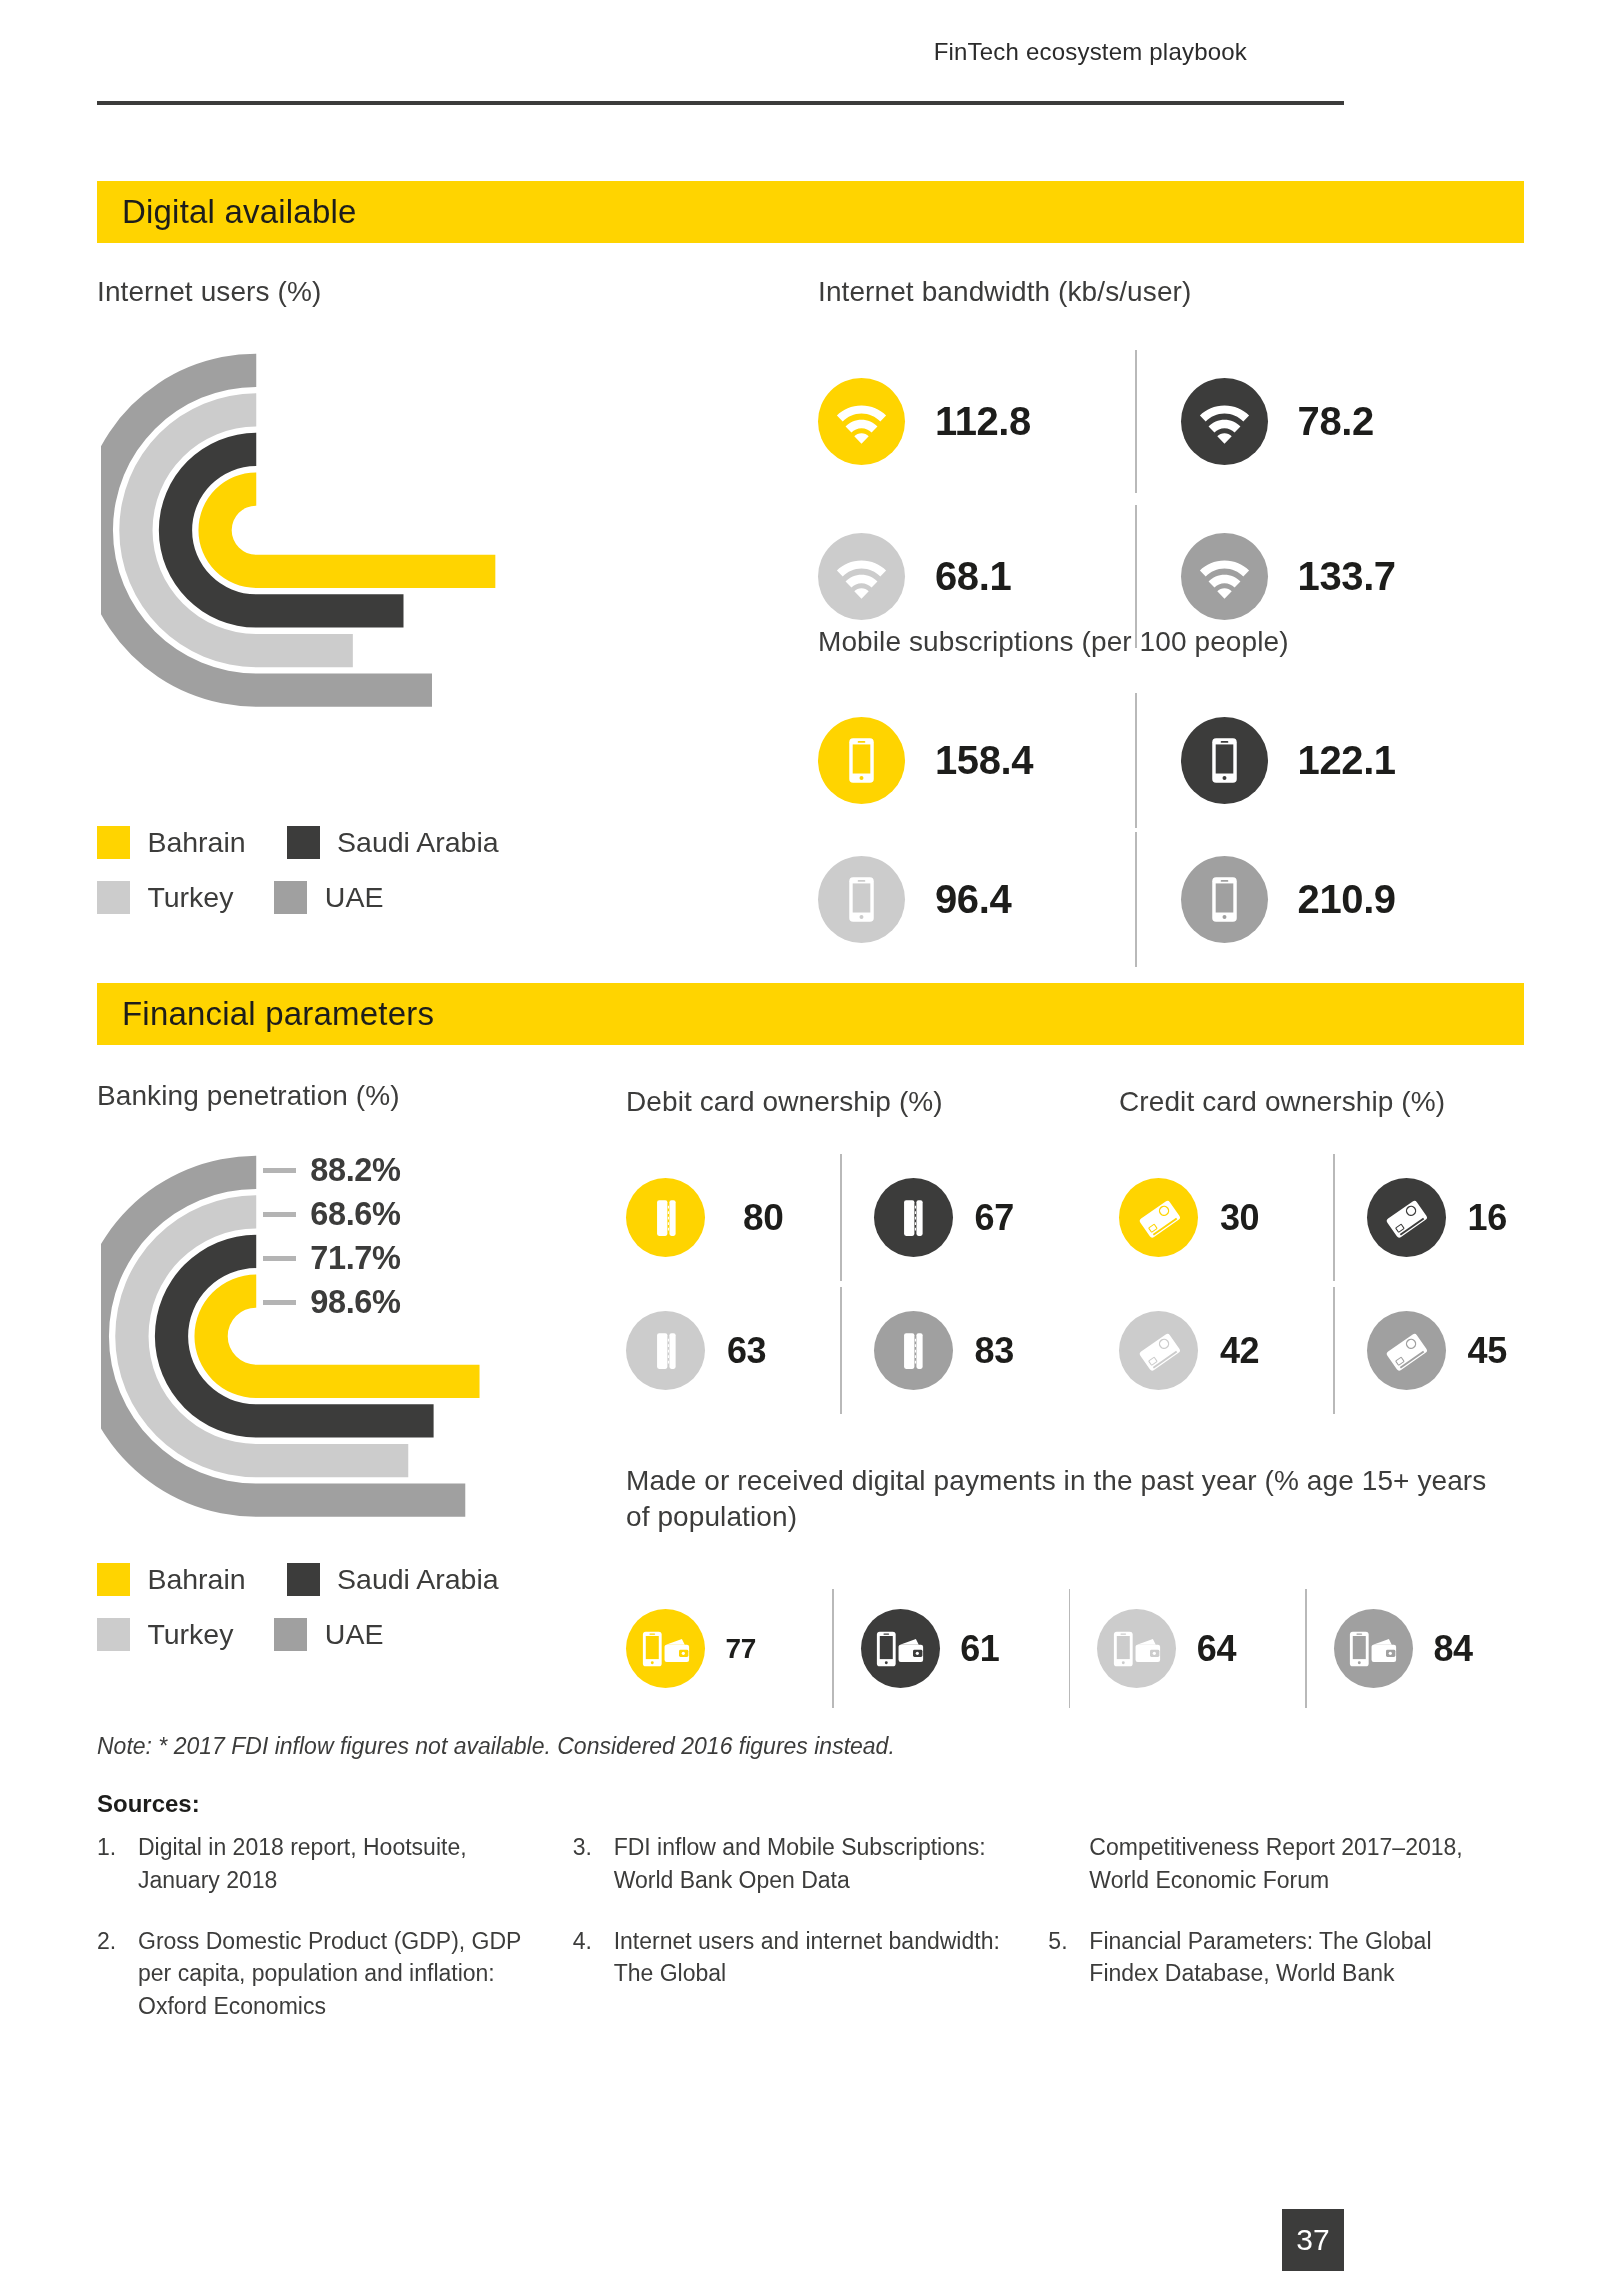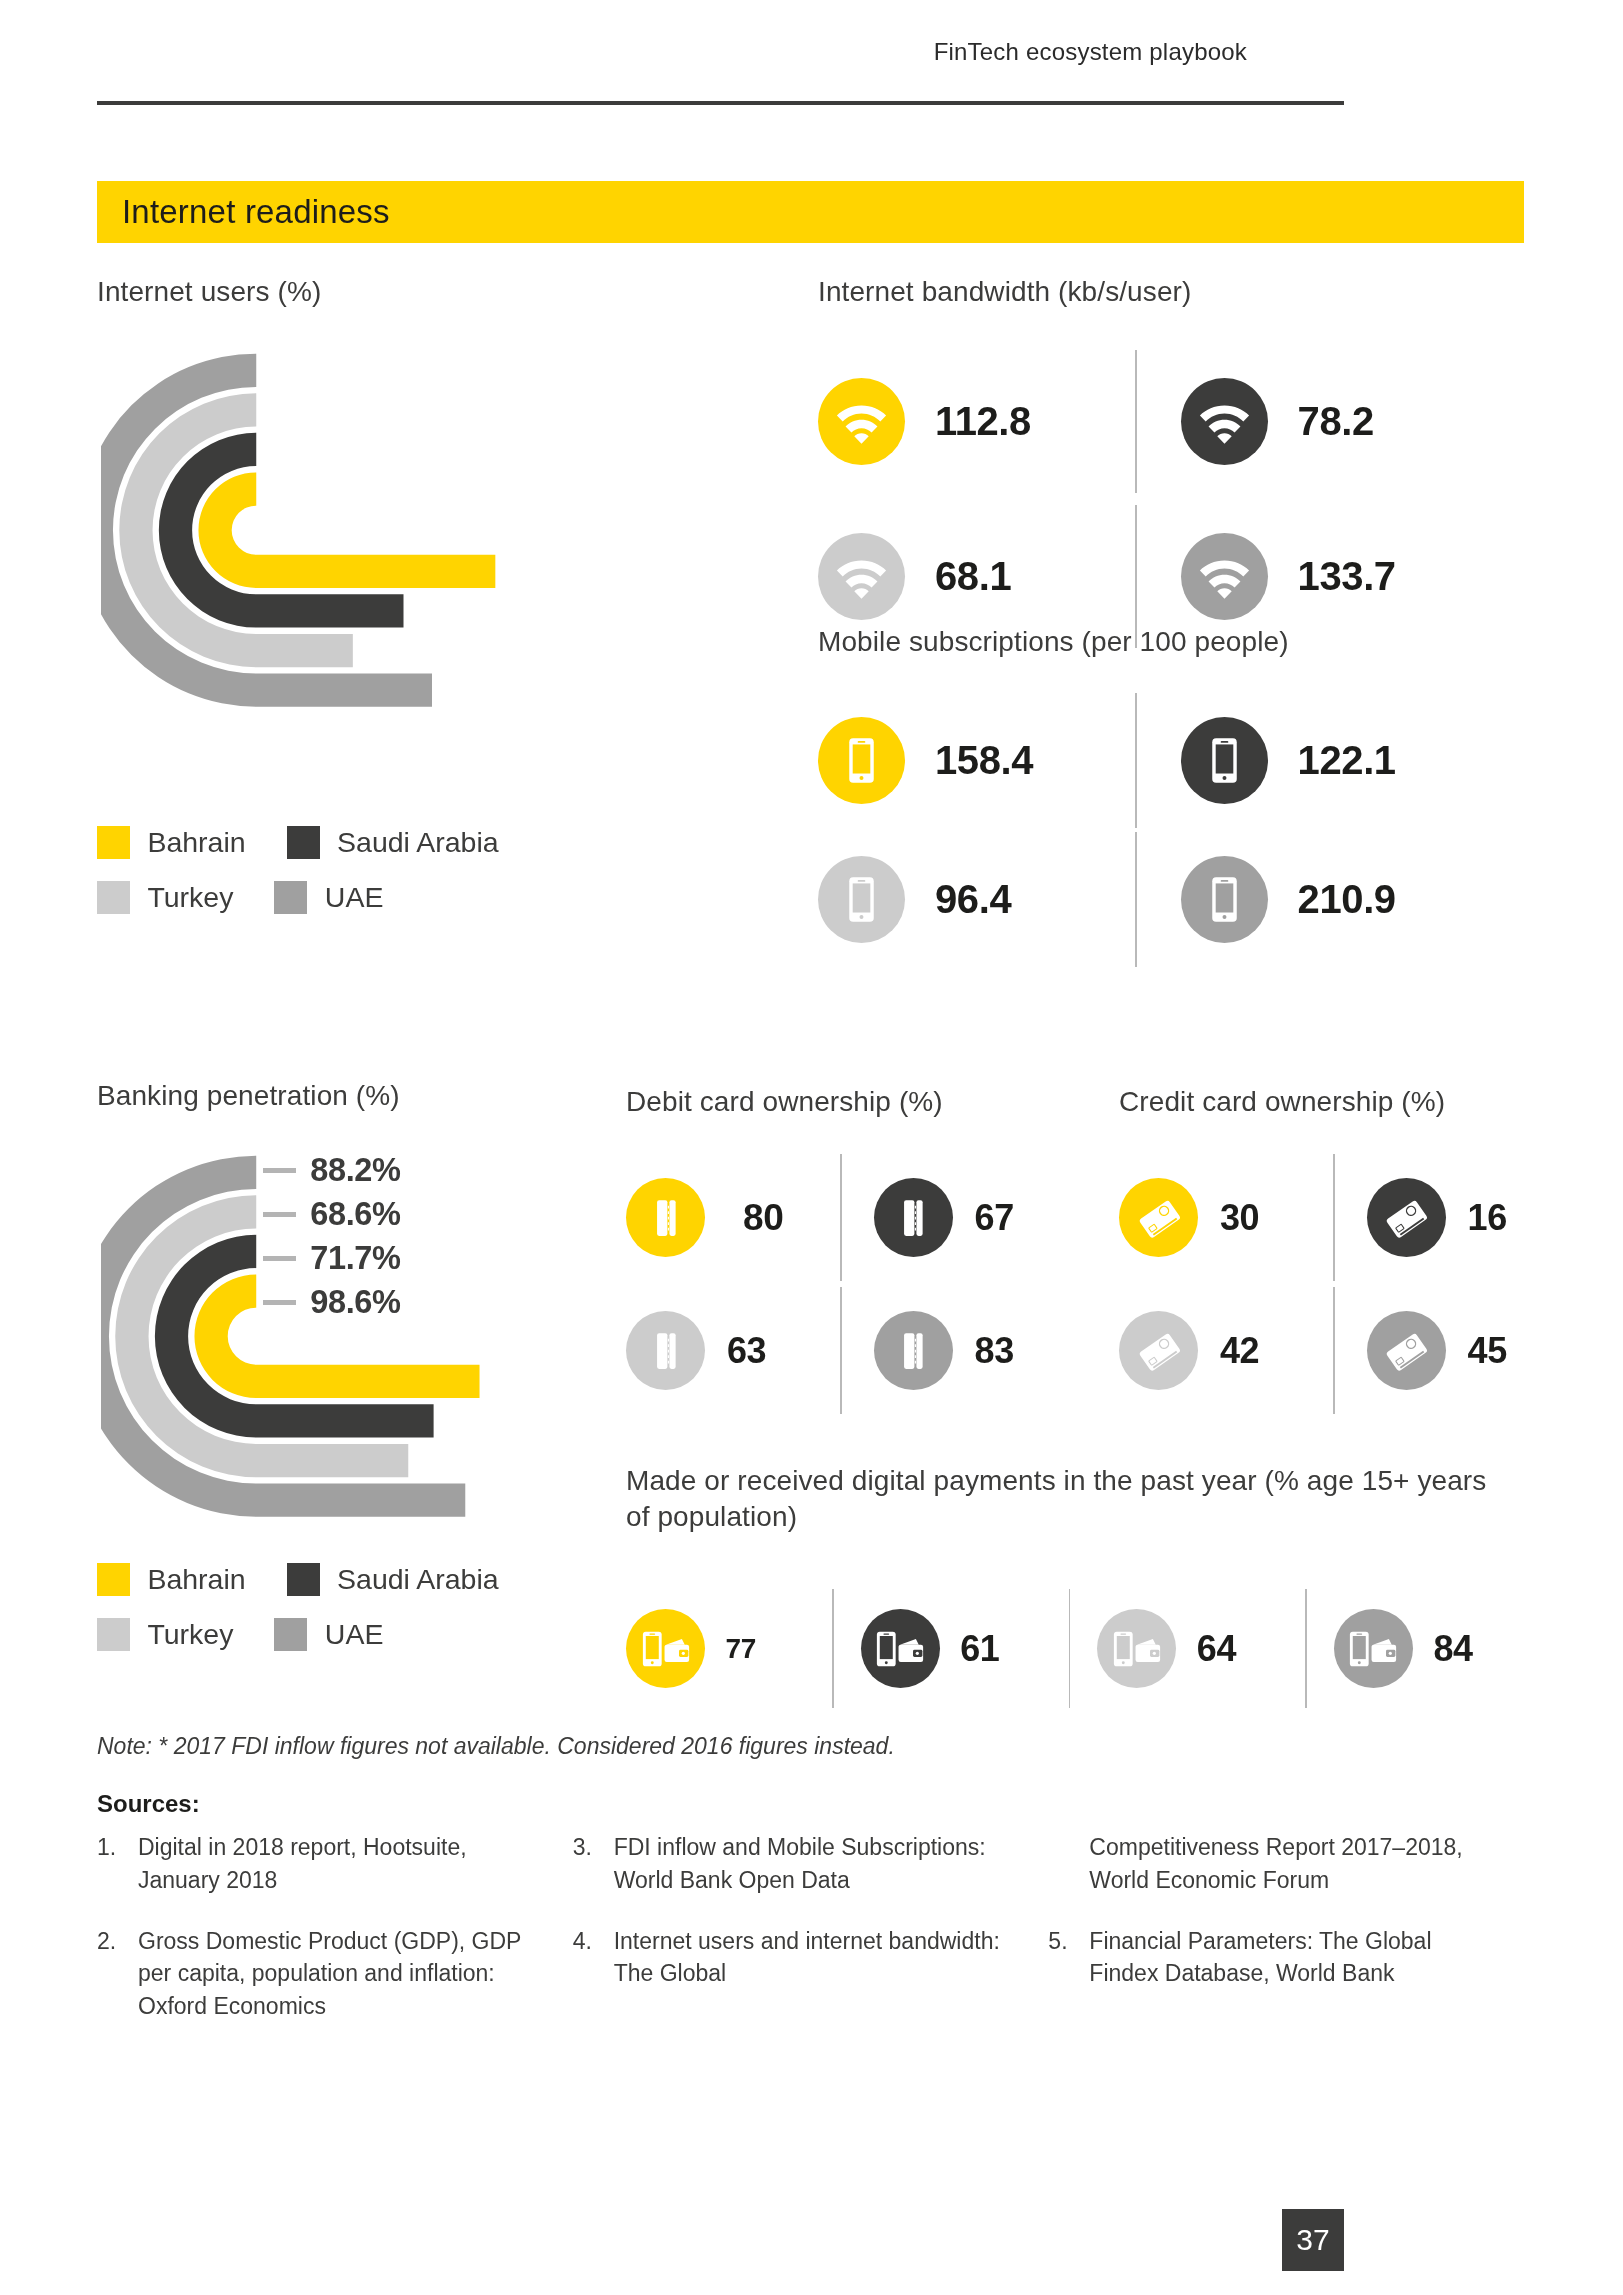--- a/index.html
+++ b/index.html
@@ -109,21 +109,21 @@
 </style>
 </head>
 <body>
 
 <div class="page">
 
   <div class="runhead">FinTech ecosystem playbook</div>
   <div class="rule"></div>
 
   <div class="sectionbar" style="top:181px">
-    <span class="txt">Internet readiness</span>
+    <span class="txt">Digital available</span>
   </div>
 
   <div class="subtitle" style="left:97px; top:276px">Internet users (%)</div>
 
   <div class="radial" style="left:101px; top:341px; width:491px; height:380px">
     <svg width="491" height="380" viewBox="0 0 620 480">
 
       <path d="M 196 462 A 223 223 0 1 1 196 16 L 196 16 L 196 58 A 181 181 0 1 0 196 420 L 418 420 L 418 462 Z" fill="#a0a0a0"></path>
 
       <path d="M 196 412 A 173 173 0 1 1 196 66 L 196 66 L 196 108 A 131 131 0 1 0 196 370 L 318 370 L 318 412 Z" fill="#cccccc"></path>
@@ -250,20 +250,23 @@
             <rect x="8.5" y="11" width="23" height="38" fill="#a0a0a0"></rect>
             <rect x="15" y="6.5" width="10" height="2.4" rx="1.2" fill="#a0a0a0"></rect>
             <circle cx="20" cy="55" r="2.6" fill="#a0a0a0"></circle>
           </svg>
         </span>
         <span class="mval" style="font-size:40px;margin-left:30px">210.9</span>
       </div>
     </div>
   </div>
 
+  <div class="sectionbar" style="top:983px">
+    <span class="txt">Financial parameters</span>
+  </div>
 
   <div class="subtitle" style="left:97px; top:1080px">Banking penetration (%)</div>
 
   <div class="radial" style="left:101px; top:1143px; width:491px; height:388px">
     <svg width="491" height="388" viewBox="0 0 620 490">
       <path d="M 196 472 A 228 228 0 1 1 196 16 L 196 16 L 196 58 A 186 186 0 1 0 196 430 L 460 430 L 460 472 Z" fill="#a0a0a0"></path>
       <path d="M 196 422 A 178 178 0 1 1 196 66 L 196 66 L 196 108 A 136 136 0 1 0 196 380 L 388 380 L 388 422 Z" fill="#cccccc"></path>
       <path d="M 196 372 A 128 128 0 1 1 196 116 L 196 116 L 196 158 A 86 86 0 1 0 196 330 L 420 330 L 420 372 Z" fill="#3c3c3b"></path>
       <path d="M 196 322 A 78 78 0 1 1 196 166 L 196 166 L 196 208 A 36 36 0 1 0 196 280 L 478 280 L 478 322 Z" fill="#FFD400"></path>
     </svg>

